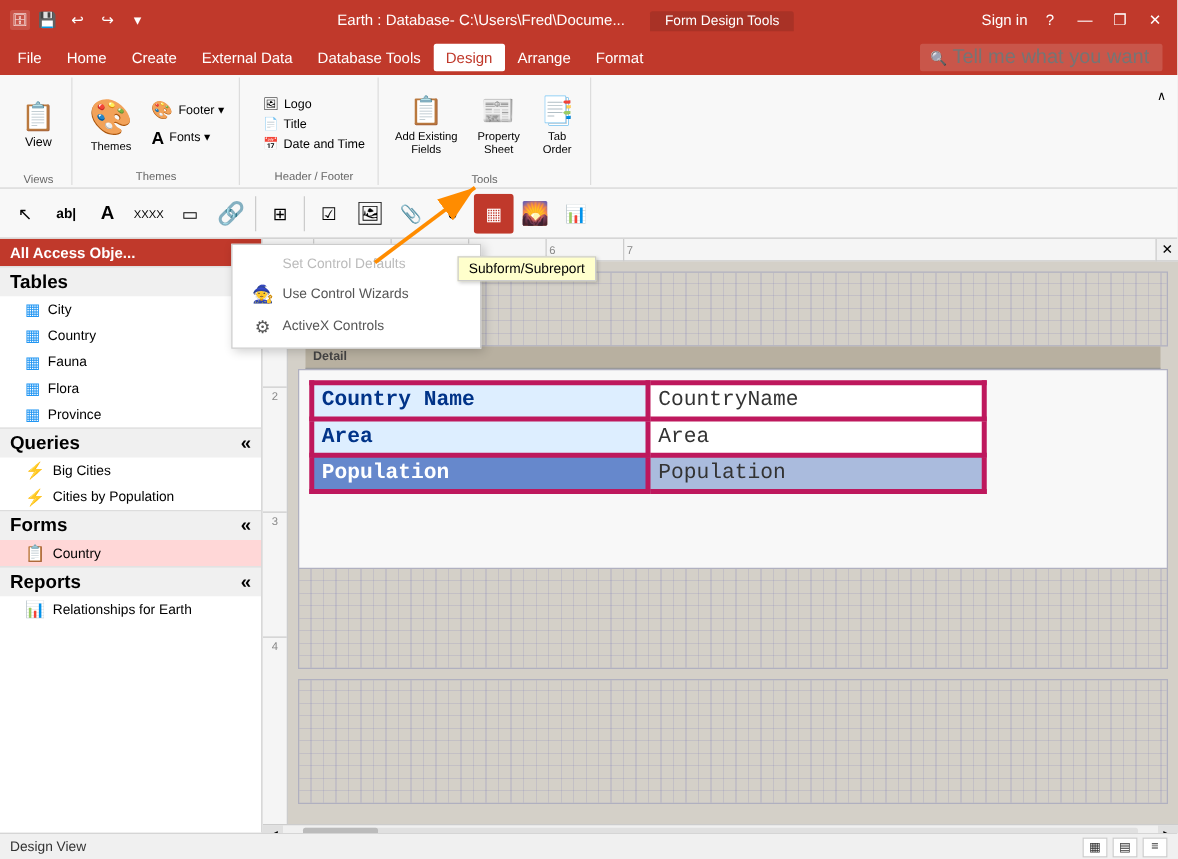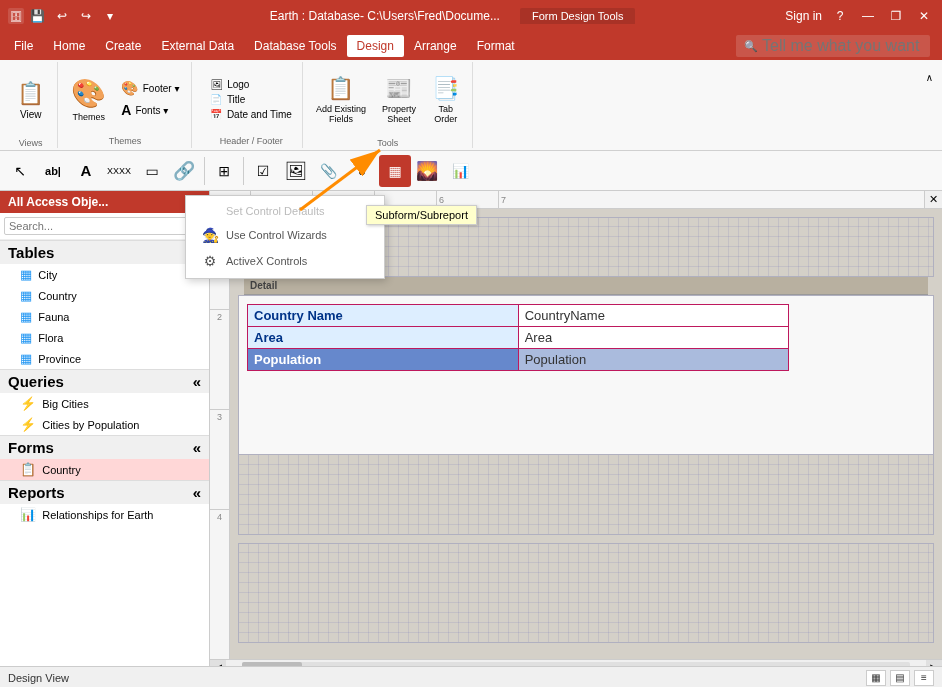--- a/index.html
+++ b/index.html
@@ -283,24 +283,25 @@
       color: #444;
       border-bottom: 1px solid #999;
       font-weight: bold;
     }
 
     .form-table {
       border-collapse: collapse;
       width: 80%;
     }
     .form-table td {
-      border: 1px solid #be185d;
+      border: 4px solid #be185d;
       padding: 3px 6px;
-      font-size: 13px;
+      font-size: 17px;
       height: 22px;
+      font-family: Liberation Mono, monospace;
     }
     .form-table .label-cell {
       background: #ddeeff;
       color: #003388;
       font-weight: bold;
       width: 50%;
     }
     .form-table .value-cell {
       background: white;
       color: #333;
@@ -469,23 +470,20 @@
   <div class="ctrl-btn">📊</div>
 </div>
 
 <div class="main-layout" style="height: calc(687px - 32px - 28px - 90px - 40px - 22px);">
 
   <div class="left-panel">
     <div class="left-panel-title">
       <span>All Access Obje...</span>
       <span>≡</span>
     </div>
-    <div class="left-panel-search">
-      <input type="text" placeholder="Search..." style="">
-    </div>
 
     <div class="nav-section-title">
       <span>Tables</span>
       <span>«</span>
     </div>
     <div class="nav-item">
       <span class="nav-item-icon table-icon">▦</span>
       <span>City</span>
     </div>
     <div class="nav-item">

